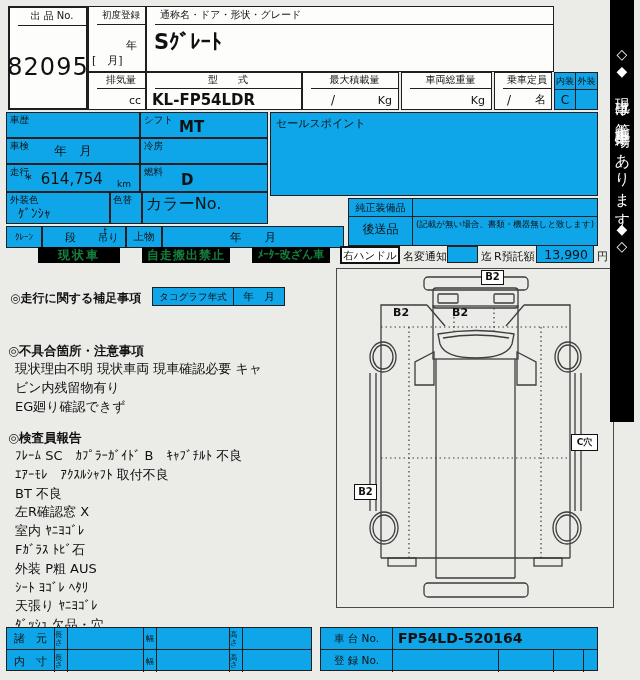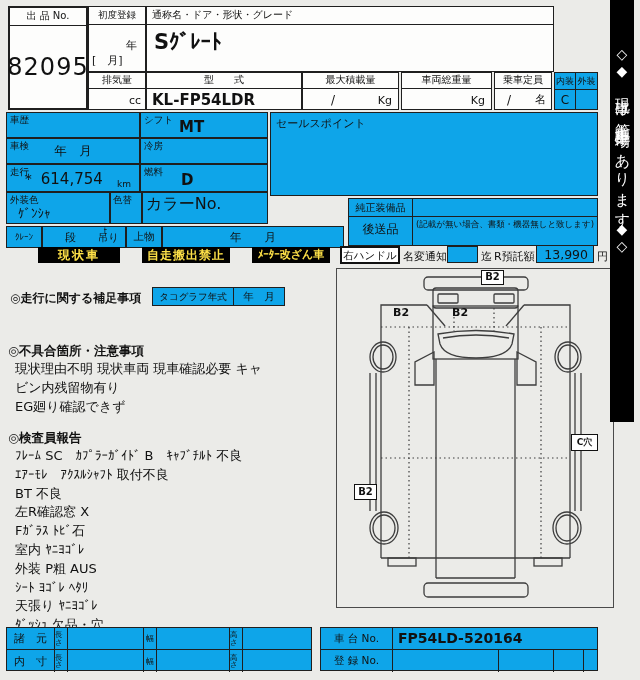--- a/index.html
+++ b/index.html
@@ -4,25 +4,25 @@
 <style>
   html,body { margin:0; padding:0; }
   body {
     width:640px; height:680px; background:#ebebe8;
     font-family:"DejaVu Sans","Liberation Sans",sans-serif;
     color:#111;
   }
   .sheet { position:relative; width:640px; height:680px; overflow:hidden; }
   .cell { position:absolute; box-sizing:border-box; background:#0ea5e9; border:1px solid #1f1f1f; }
   .box { position:absolute; box-sizing:border-box; background:#fdfdfc; border:1px solid #1f1f1f; display:flex; flex-direction:column; }
-  .box .hd { flex:none; height:17px; line-height:16px; border-bottom:1px solid #1f1f1f; font-size:10px; text-align:center; }
+  .box .hd { flex:none; height:17px; line-height:16px; border-bottom:1px solid #1f1f1f; font-size:10px; text-align:center;margin-left:8px; }
   .box .bd { flex:1; position:relative; }
   .tag { position:absolute; top:1px; left:3px; font-size:9.5px; white-space:nowrap; }
   .txt { position:absolute; white-space:nowrap; }
-  .badge { position:absolute; height:16px; background:#000; color:#fde047; font-size:12px; font-weight:bold; text-align:center; line-height:16px; letter-spacing:2px; }
+  .badge { position:absolute; height:16px; background:#000; color:#15803d; font-size:12px; font-weight:bold; text-align:center; line-height:16px; letter-spacing:2px; }
   .wbox { position:absolute; box-sizing:border-box; background:#fff; border:2px solid #111; font-size:10.5px; text-align:center; }
   .center { display:flex; align-items:center; justify-content:center; }
   .lines .ln { padding-left:7px; font-size:13px; line-height:18.8px; white-space:nowrap; }
   .heading { font-size:12.5px; font-weight:bold; white-space:nowrap; }
   svg .st { fill:none; stroke:#3d3d3d; stroke-width:1.3; }
   svg .dot { fill:none; stroke:#3d3d3d; stroke-width:1.2; stroke-dasharray:1.5,3; }
   .dlabel { position:absolute; box-sizing:border-box; background:#fff; border:1.5px solid #111; font-size:10px; font-weight:bold; text-align:center; }
   .dtext { position:absolute; font-size:11px; font-weight:bold; background:transparent; }
   .vsub { display:flex; flex-direction:column; align-items:center; justify-content:center; font-size:7.5px; line-height:7.5px; }
   .banner { position:absolute; left:610px; top:0; width:24px; height:422px; background:#000; color:#fff;
@@ -177,22 +177,22 @@
     <div class="ln">ビン内残留物有り</div>
     <div class="ln">EG廻り確認できず</div>
   </div>
 
   <div class="lines" style="position:absolute;left:8px;top:430px;width:335px">
     <div class="heading">◎検査員報告</div>
     <div class="ln">ﾌﾚｰﾑ SC　ｶﾌﾟﾗｰｶﾞｲﾄﾞ B　ｷｬﾌﾞﾁﾙﾄ 不良</div>
     <div class="ln">ｴｱｰﾓﾚ　ｱｸｽﾙｼｬﾌﾄ 取付不良</div>
     <div class="ln">BT 不良</div>
     <div class="ln">左R確認窓 X</div>
+    <div class="ln">室内 ﾔﾆﾖｺﾞﾚ</div>
     <div class="ln">Fｶﾞﾗｽ ﾄﾋﾞ石</div>
-    <div class="ln">室内 ﾔﾆﾖｺﾞﾚ</div>
     <div class="ln">外装 P粗 AUS</div>
     <div class="ln">ｼｰﾄ ﾖｺﾞﾚ ﾍﾀﾘ</div>
     <div class="ln">天張り ﾔﾆﾖｺﾞﾚ</div>
     <div class="ln">ﾀﾞｯｼｭ 欠品・穴</div>
   </div>
 
   <div style="position:absolute;left:336px;top:268px;width:278px;height:340px;border:1px solid #4a4a4a;box-sizing:border-box">
     <svg width="276" height="338" viewBox="0 0 276 338">
 
       <rect class="st" x="87" y="8" width="104" height="13" rx="4"></rect>

